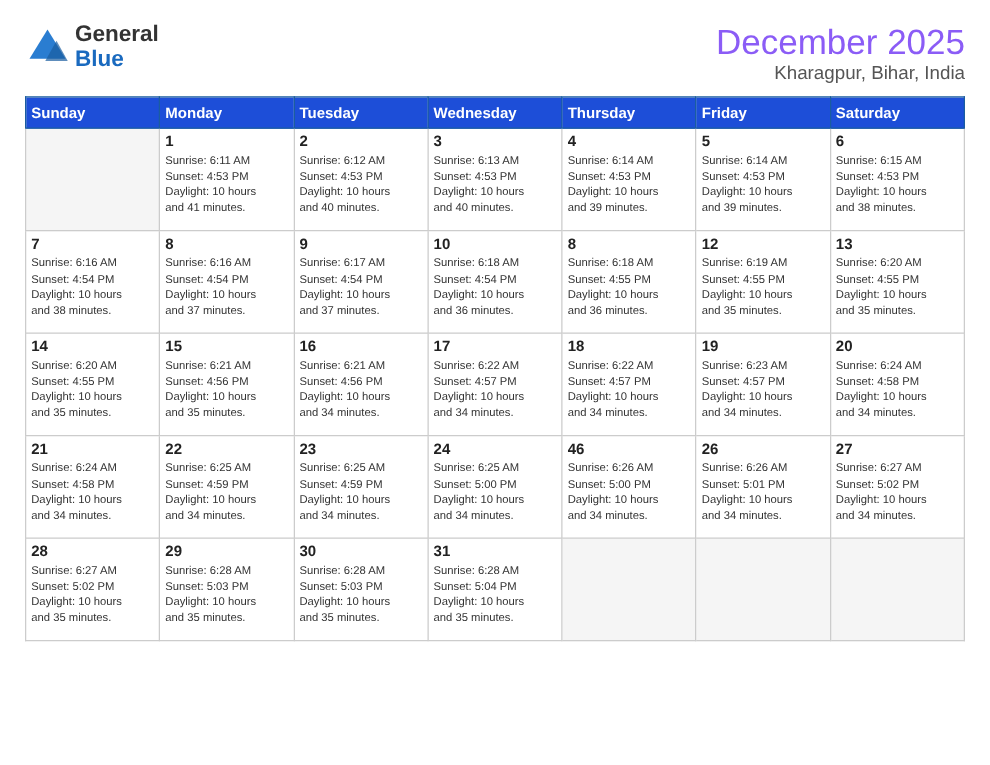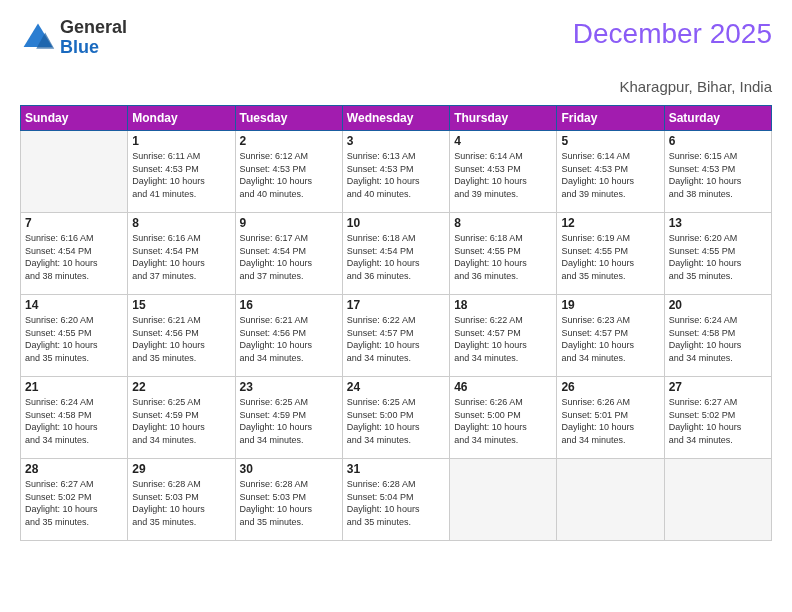--- a/index.html
+++ b/index.html
@@ -51,29 +51,28 @@
       text-align: right;
     }
     .month-year {
       font-size: 28px;
       font-weight: normal;
       color: #8b5cf6;
     }
     .location {
       font-size: 15px;
       color: #555;
-      margin-top: 28px;
     }
     .calendar {
       width: 100%;
       border-collapse: collapse;
       flex: 1;
     }
     .calendar th {
-      background: #a21caf;
+      background: #1d4ed8;
       color: #fff;
       font-size: 12px;
       font-weight: bold;
       padding: 5px 4px;
       text-align: left;
       border: 1px solid #1a5da0;
     }
     .calendar td {
       vertical-align: top;
       border: 1px solid #ccc;

